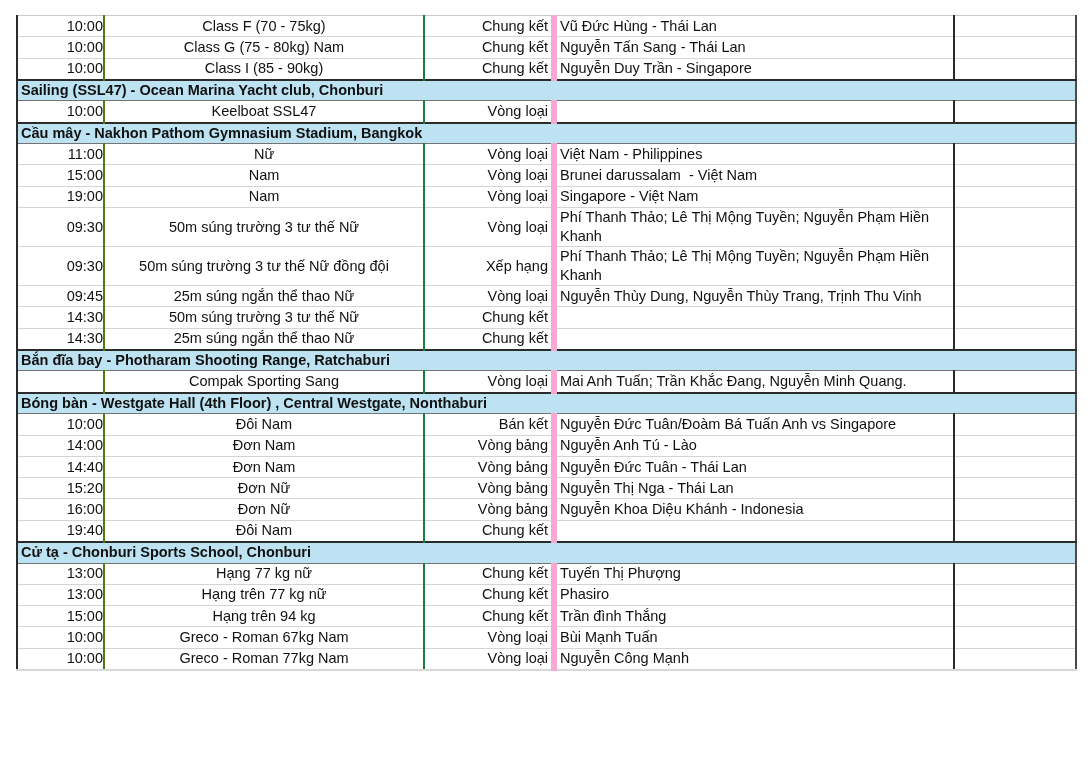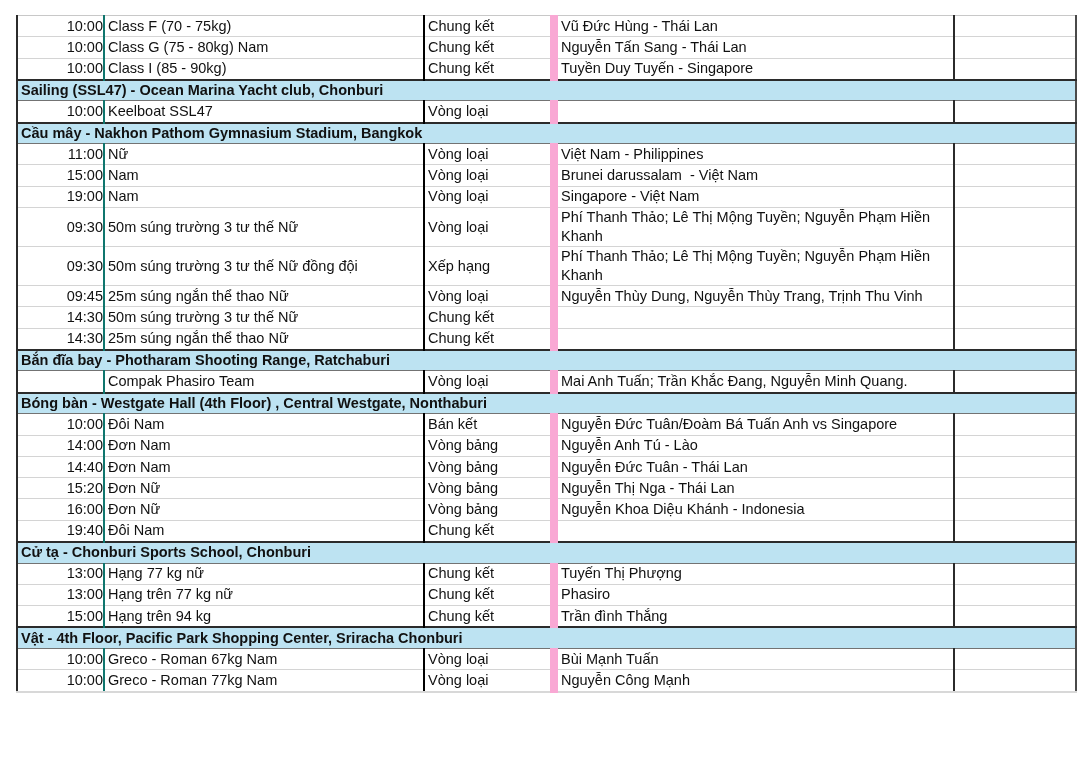--- a/index.html
+++ b/index.html
@@ -37,23 +37,23 @@
     padding: 0 3px;
     height: 20.3px;
     line-height: 17px;
     border-bottom: 1px solid #d4d4d4;
     vertical-align: middle;
     white-space: nowrap;
     overflow: hidden;
   }
   #sheet tr.tall td { height: 38px; }
   #sheet td.time { text-align: right; padding-right: 0; }
-  #sheet td.event { border-left: 2px solid #0f766e; }
-  #sheet td.round { border-left: 2px solid #000000; text-align: left; }
-  #sheet td.athletes { border-left: 8px solid #f9a8d4; }
+  #sheet td.event { border-left: 2px solid #4d7c0f; text-align: center; }
+  #sheet td.round { border-left: 2px solid #15803d; text-align: right; }
+  #sheet td.athletes { border-left: 6px solid #f9a8d4; }
   #sheet td.athletes.wrap { white-space: normal; line-height: 19px; }
   #sheet td.extra { border-left: 2px solid #2b2b2b; }
 
   #sheet tr.section td {
     background: #bde3f2;
     font-weight: bold;
     border-top: 2px solid #2b2b2b;
     border-bottom: 1px solid #737373;
     height: 19.5px;
     padding-left: 3px;
@@ -84,21 +84,21 @@
       <td class="time">10:00</td>
       <td class="event">Class G (75 - 80kg) Nam</td>
       <td class="round">Chung kết</td>
       <td class="athletes">Nguyễn Tấn Sang - Thái Lan</td>
       <td class="extra"></td>
     </tr>
     <tr>
       <td class="time">10:00</td>
       <td class="event">Class I (85 - 90kg)</td>
       <td class="round">Chung kết</td>
-      <td class="athletes">Tuyền Duy Tuyến - Singapore</td>
+      <td class="athletes">Nguyễn Duy Trần - Singapore</td>
       <td class="extra"></td>
     </tr>
 
     <tr class="section">
       <td colspan="5">Sailing (SSL47) - Ocean Marina Yacht club, Chonburi</td>
     </tr>
     <tr>
       <td class="time">10:00</td>
       <td class="event">Keelboat SSL47</td>
       <td class="round">Vòng loại</td>
@@ -165,21 +165,21 @@
       <td class="round">Chung kết</td>
       <td class="athletes"></td>
       <td class="extra"></td>
     </tr>
 
     <tr class="section">
       <td colspan="5">Bắn đĩa bay - Photharam Shooting Range, Ratchaburi</td>
     </tr>
     <tr>
       <td class="time"></td>
-      <td class="event">Compak Phasiro Team</td>
+      <td class="event">Compak Sporting Sang</td>
       <td class="round">Vòng loại</td>
       <td class="athletes">Mai Anh Tuấn; Trần Khắc Đang, Nguyễn Minh Quang.</td>
       <td class="extra"></td>
     </tr>
 
     <tr class="section">
       <td colspan="5">Bóng bàn - Westgate Hall (4th Floor) , Central Westgate, Nonthaburi</td>
     </tr>
     <tr>
       <td class="time">10:00</td>
@@ -242,23 +242,20 @@
       <td class="extra"></td>
     </tr>
     <tr>
       <td class="time">15:00</td>
       <td class="event">Hạng trên 94 kg</td>
       <td class="round">Chung kết</td>
       <td class="athletes">Trần đình Thắng</td>
       <td class="extra"></td>
     </tr>
 
-    <tr class="section">
-      <td colspan="5">Vật - 4th Floor, Pacific Park Shopping Center, Sriracha Chonburi</td>
-    </tr>
     <tr>
       <td class="time">10:00</td>
       <td class="event">Greco - Roman 67kg Nam</td>
       <td class="round">Vòng loại</td>
       <td class="athletes">Bùi Mạnh Tuấn</td>
       <td class="extra"></td>
     </tr>
     <tr class="last">
       <td class="time">10:00</td>
       <td class="event">Greco - Roman 77kg Nam</td>

